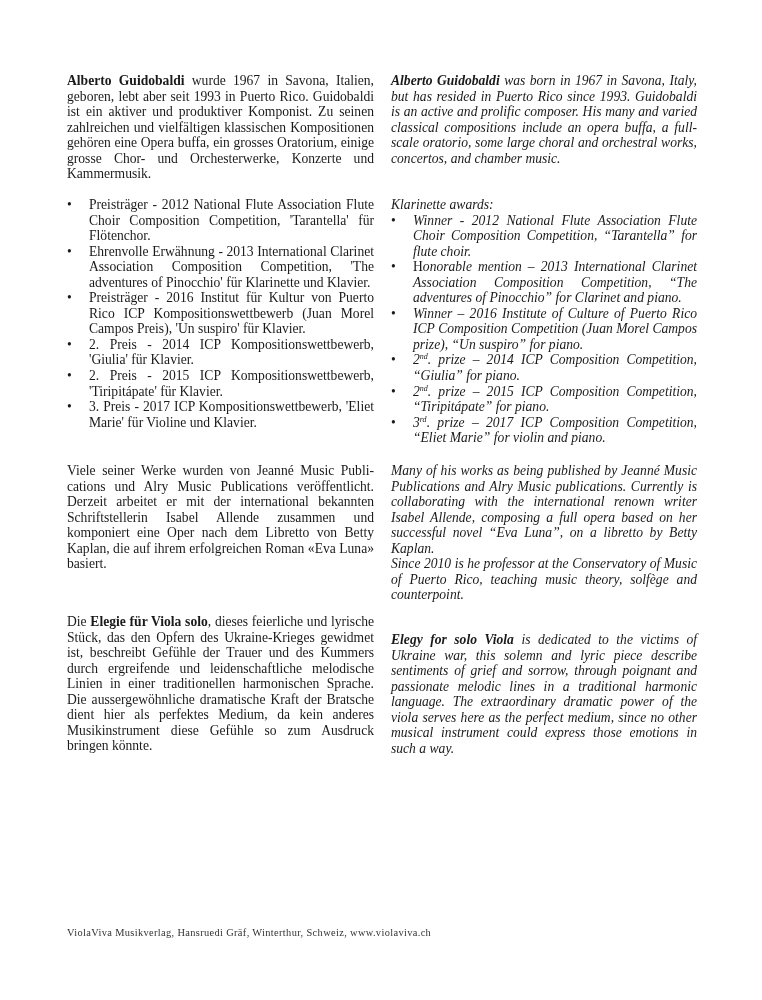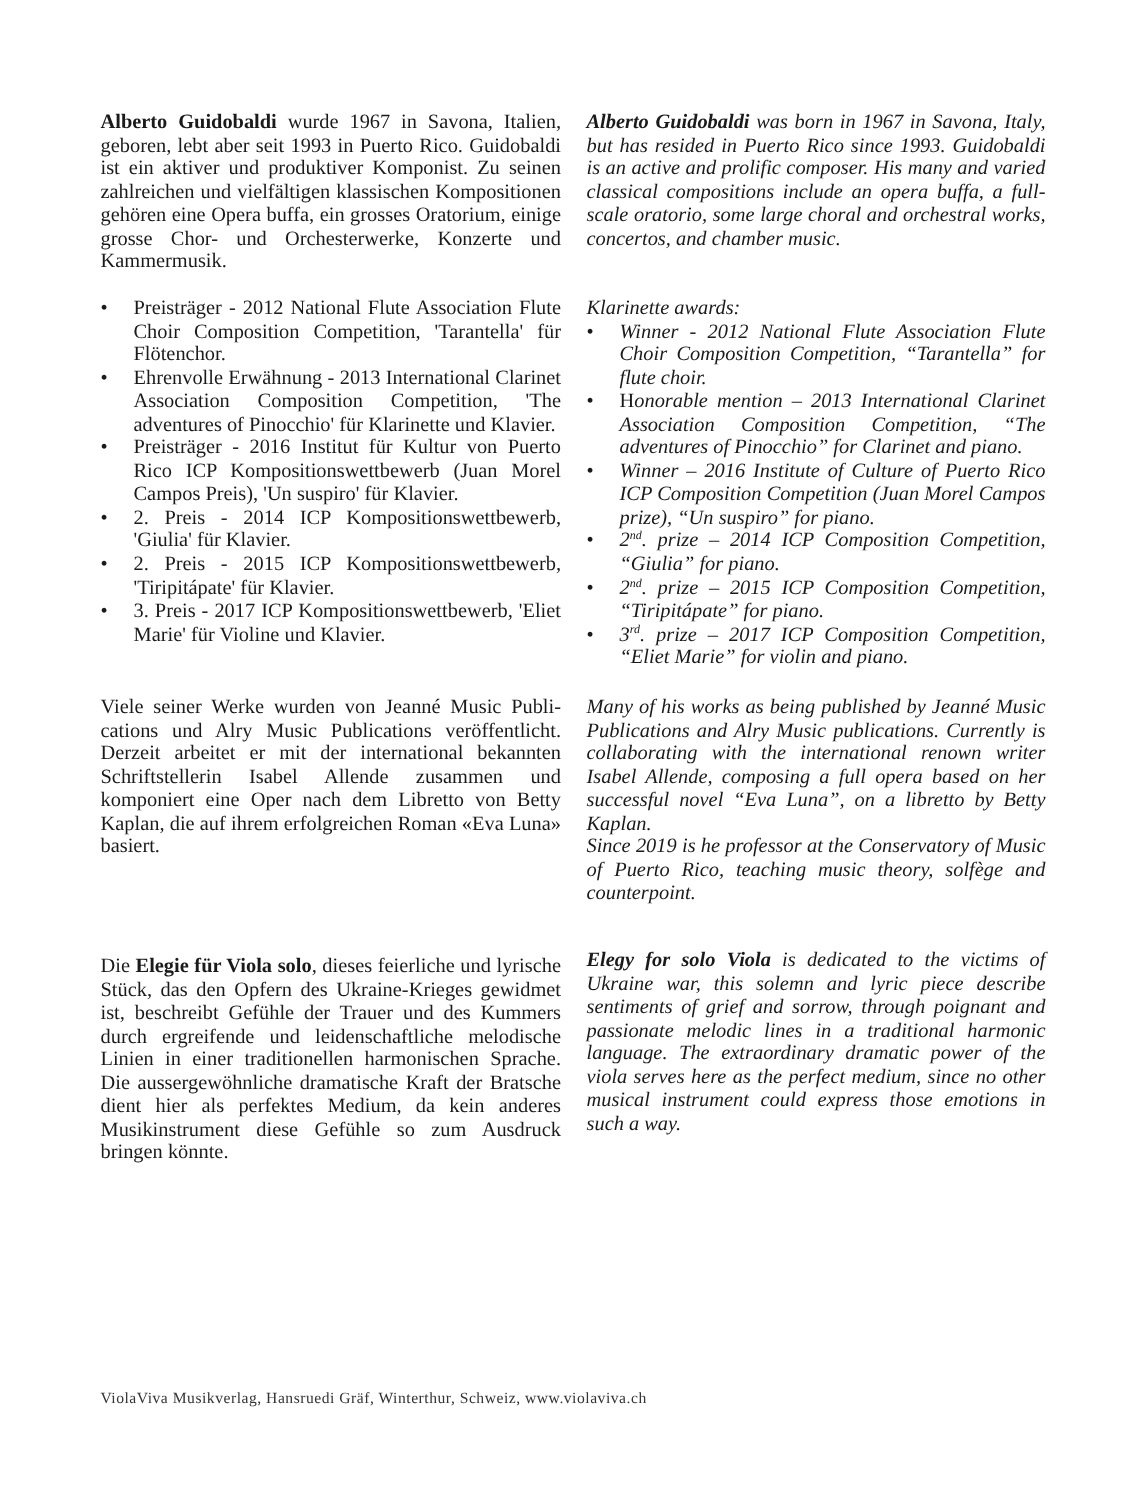--- a/index.html
+++ b/index.html
@@ -32,21 +32,21 @@
     <li><span class="bullet">•</span><span>2. Preis - 2014 ICP Kompositionswettbewerb, 'Giulia' für Klavier.</span></li>
     <li><span class="bullet">•</span><span>2. Preis - 2015 ICP Kompositionswettbewerb, 'Tiripitápate' für Klavier.</span></li>
     <li><span class="bullet">•</span><span>3. Preis - 2017 ICP Kompositionswettbewerb, 'Eliet Marie' für Violine und Klavier.</span></li>
   </ul>
 </div>
 
 <div class="col left" style="top:463px;">
   <p class="p">Viele seiner Werke wurden von Jeanné Music Publi­cations und Alry Music Publications veröffentlicht. Derzeit arbeitet er mit der international bekannten Schriftstellerin Isabel Allende zusammen und komponiert eine Oper nach dem Libretto von Betty Kaplan, die auf ihrem erfolgreichen Roman «Eva Luna» basiert.</p>
 </div>
 
-<div class="col left" style="top:636px;">
+<div class="col left" style="top:614px;">
   <p class="p"><span>Die </span><b>Elegie für Viola solo</b><span>, dieses feierliche und lyrische Stück, das den Opfern des Ukraine-Krieges gewidmet ist, beschreibt Gefühle der Trauer und des Kummers durch ergreifende und leidenschaftliche melodische Linien in einer traditionellen harmo­nischen Sprache. Die aussergewöhnliche dramatische Kraft der Bratsche dient hier als perfektes Medium, da kein anderes Musikinstrument diese Gefühle so zum Ausdruck bringen könnte.</span></p>
 </div>
 
 <div class="col right" style="top:73px;">
   <p class="p"><b>Alberto Guidobaldi</b><span> was born in 1967 in Savona, Italy, but has resided in Puerto Rico since 1993. Guidobaldi is an active and prolific composer. His many and varied classical compositions include an opera buffa, a full-scale oratorio, some large choral and orchestral works, concertos, and chamber music.</span></p>
 </div>
 
 <div class="col right" style="top:197px;">
   <p class="p">Klarinette awards:</p>
   <ul class="awards">
@@ -54,21 +54,21 @@
     <li><span class="bullet">•</span><span class="upright">H</span><span>onorable mention – 2013 International Clarinet Association Composition Competition, “The adventures of Pinocchio” for Clarinet and piano.</span></li>
     <li><span class="bullet">•</span><span>Winner – 2016 Institute of Culture of Puerto Rico ICP Composition Competition (Juan Morel Campos prize), “Un suspiro” for piano.</span></li>
     <li><span class="bullet">•</span><span>2</span><sup>nd</sup><span>. prize – 2014 ICP Composition Competition, “Giulia” for piano.</span></li>
     <li><span class="bullet">•</span><span>2</span><sup>nd</sup><span>. prize – 2015 ICP Composition Competition, “Tiripitápate” for piano.</span></li>
     <li><span class="bullet">•</span><span>3</span><sup>rd</sup><span>. prize – 2017 ICP Composition Competition, “Eliet Marie” for violin and piano.</span></li>
   </ul>
 </div>
 
 <div class="col right" style="top:463px;">
   <p class="p">Many of his works as being published by Jeanné Music Publications and Alry Music publications. Currently is collaborating with the international renown writer Isabel Allende, composing a full opera based on her successful novel “Eva Luna”, on a libretto by Betty Kaplan.</p>
-  <p class="p">Since 2019 is he professor at the Conservatory of Music of Puerto Rico, teaching music theory, solfège and counterpoint.</p>
+  <p class="p">Since 2010 is he professor at the Conservatory of Music of Puerto Rico, teaching music theory, solfège and counterpoint.</p>
 </div>
 
 <div class="col right" style="top:632px;">
   <p class="p"><b>Elegy for solo Viola</b><span> is dedicated to the victims of Ukraine war, this solemn and lyric piece describe sentiments of grief and sorrow, through poignant and passionate melodic lines in a traditional harmonic language. The extraordinary dramatic power of the viola serves here as the perfect medium, since no other musical instrument could express those emotions in such a way.</span></p>
 </div>
 
 <div class="footer">
   <div>ViolaViva Musikverlag, Hansruedi Gräf, Winterthur, Schweiz, www.violaviva.ch</div>
 </div>
 

